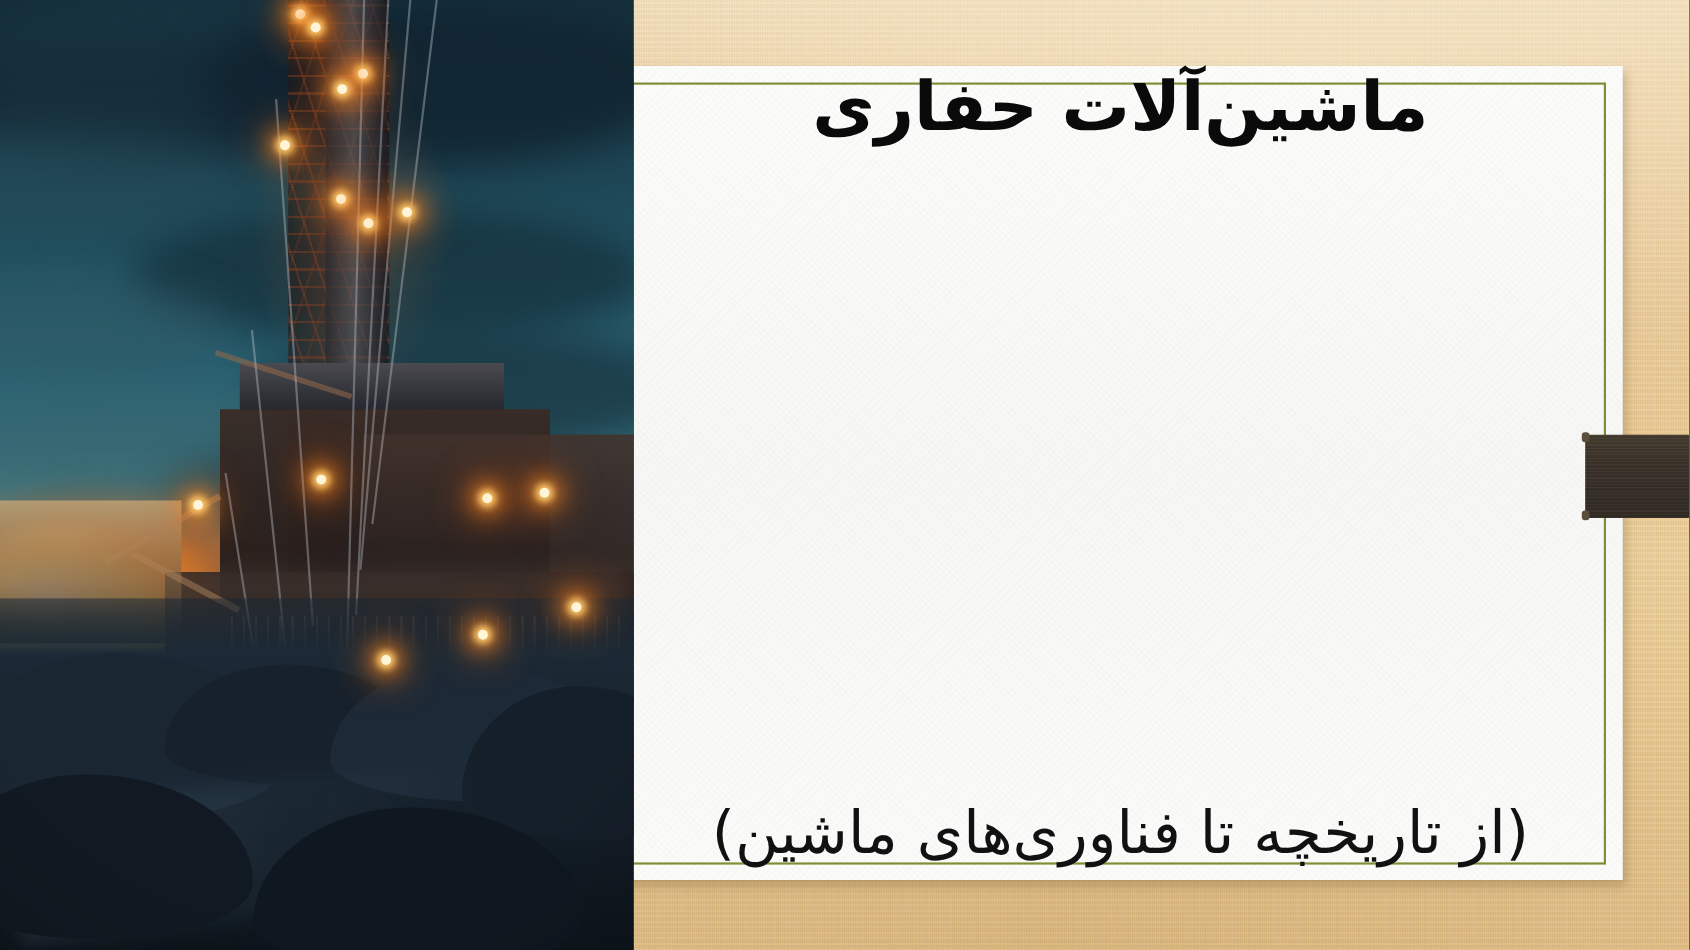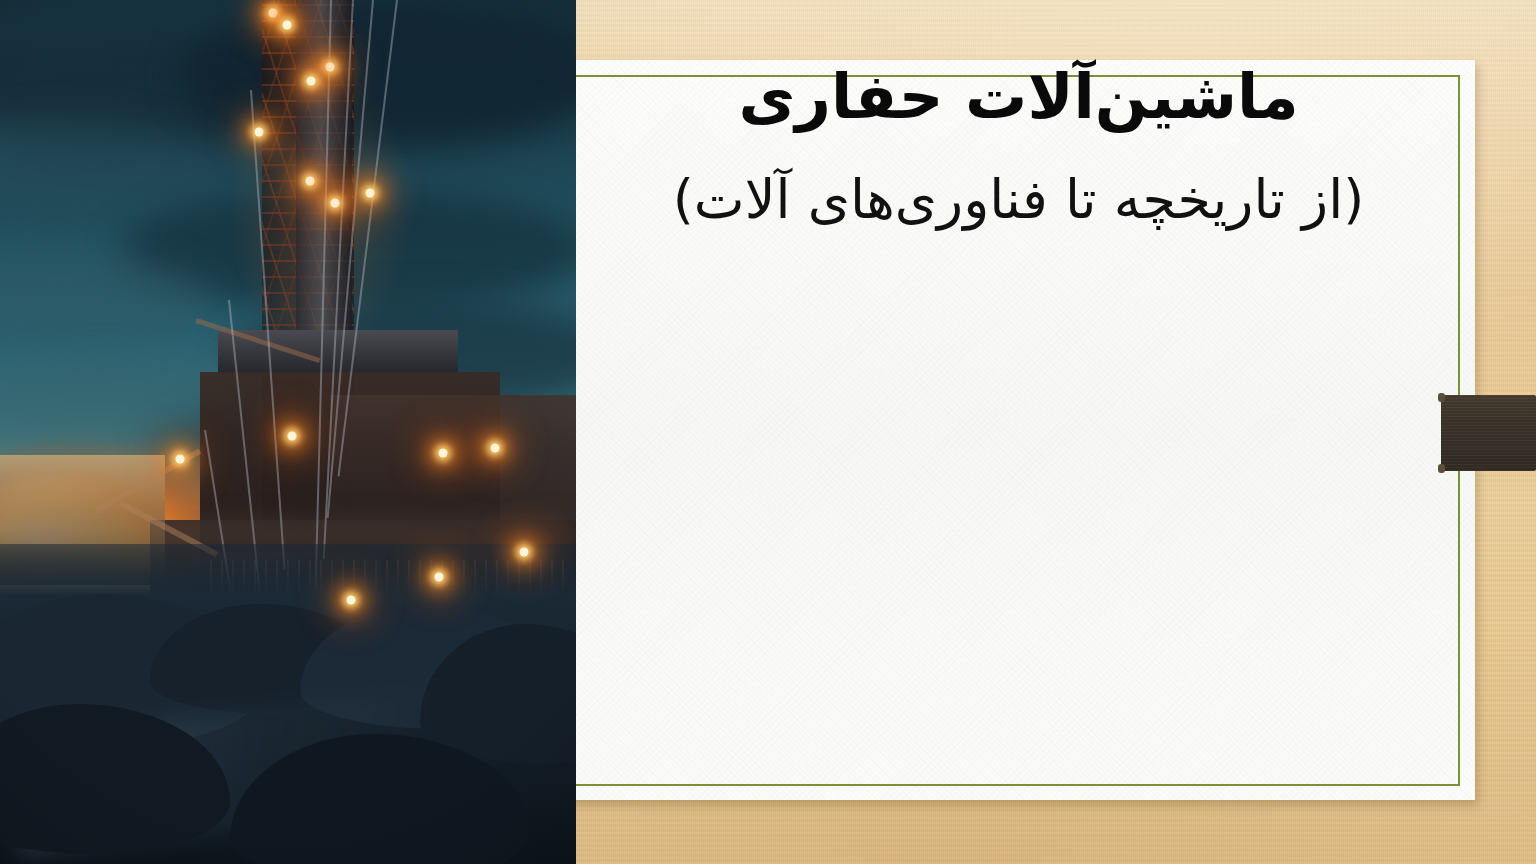--- a/index.html
+++ b/index.html
@@ -80,21 +80,21 @@
   }
   .tab-cap.top{top:-2px;}
   .tab-cap.bot{bottom:-2px;}
 
   
   .textwrap{
     position:absolute;
     left:576px; top:60px;
     width:885px; height:740px;
     display:flex;flex-direction:column;
-    align-items:center;justify-content:flex-start;
+    align-items:center;justify-content:space-between;
     text-align:center;
     padding-bottom:10px;
     box-sizing:border-box;
   }
   .title{
     color:#0a0a0a;
     font-weight:700;
     font-size:62px;
     line-height:1.18;
     letter-spacing:0;
@@ -292,21 +292,21 @@
     <div class="card-rule"></div>
   </div>
 
   <div class="tab">
     <span class="tab-cap top"></span>
     <span class="tab-cap bot"></span>
   </div>
 
   <div class="textwrap">
     <div class="title">ماشین‌آلات حفاری</div>
-    <div class="subtitle">(از تاریخچه تا فناوری‌های آلات)</div>
+    <div class="subtitle">(از تاریخچه تا فناوری‌های ماشین)</div>
   </div>
 
   <div class="photo">
     <div class="sky"></div>
     <div class="sun"></div>
     <div class="sun2"></div>
 
     <div class="cl c1"></div>
     <div class="cl c2"></div>
     <div class="cl c3"></div>

